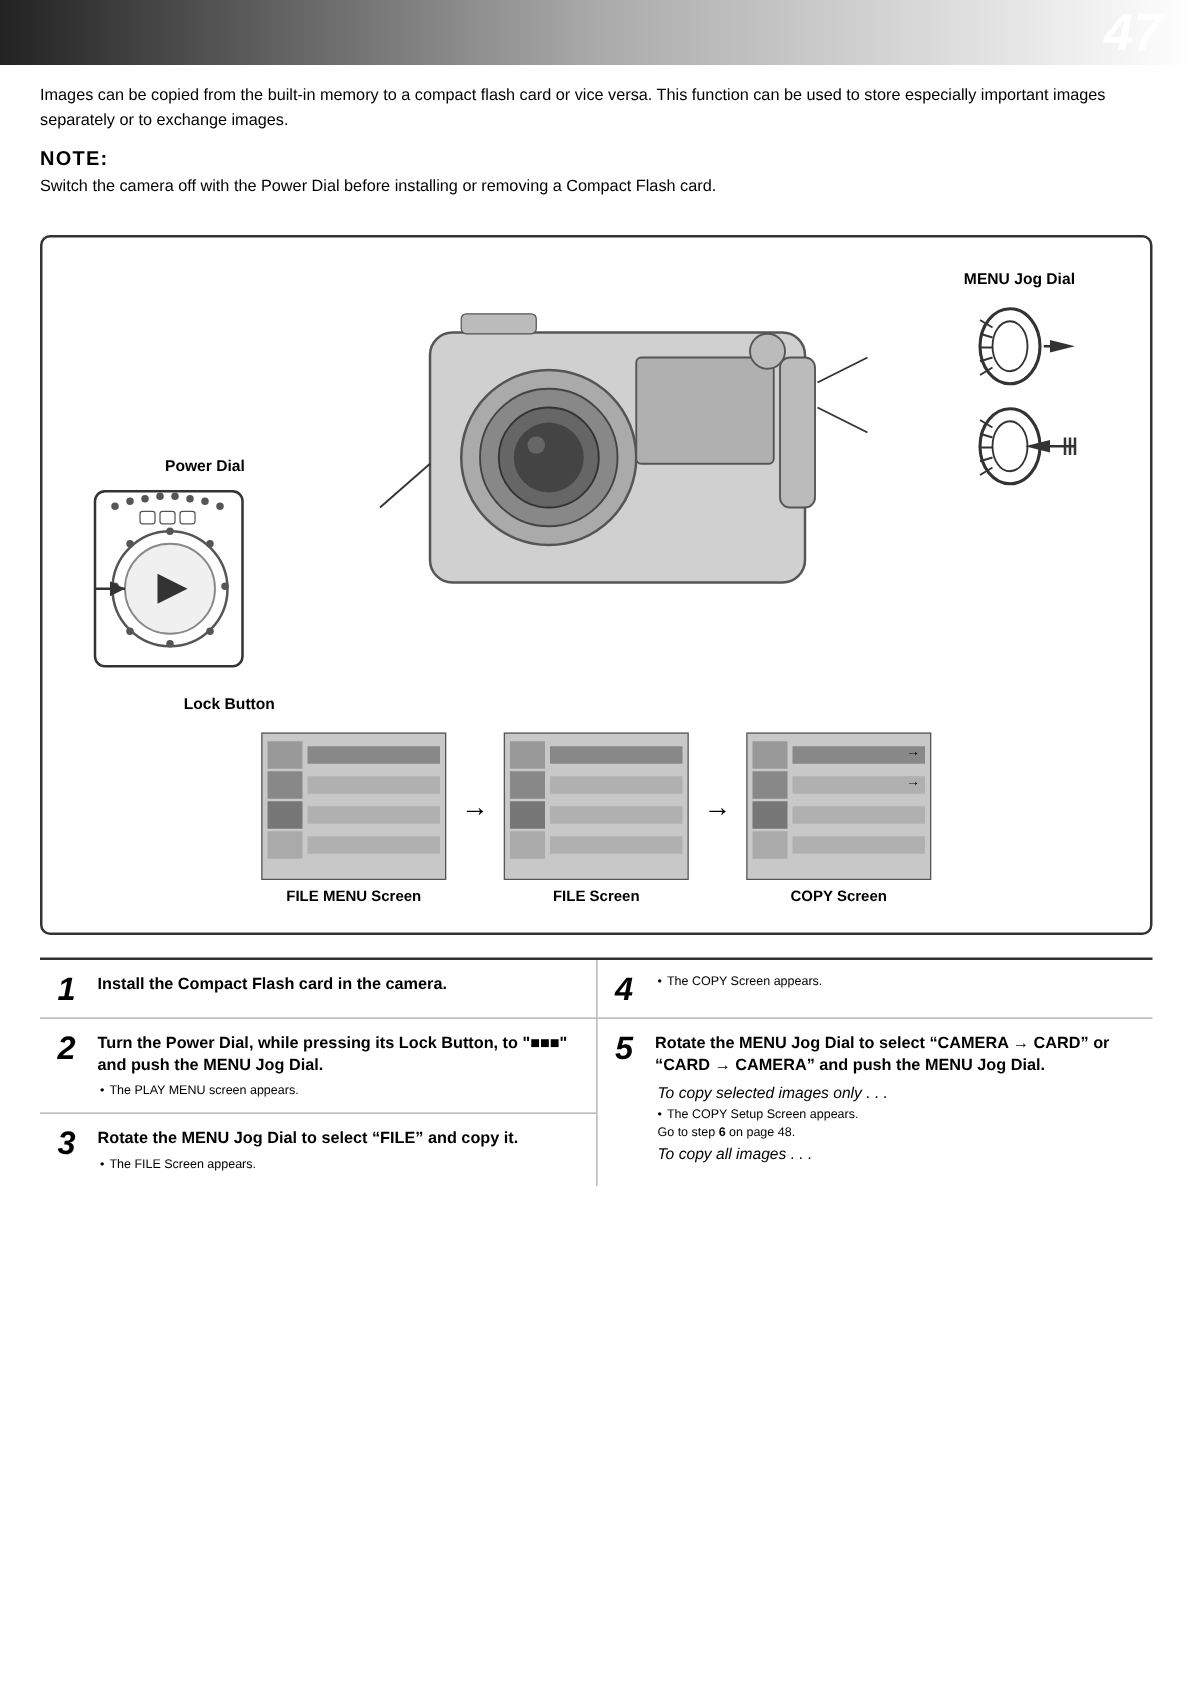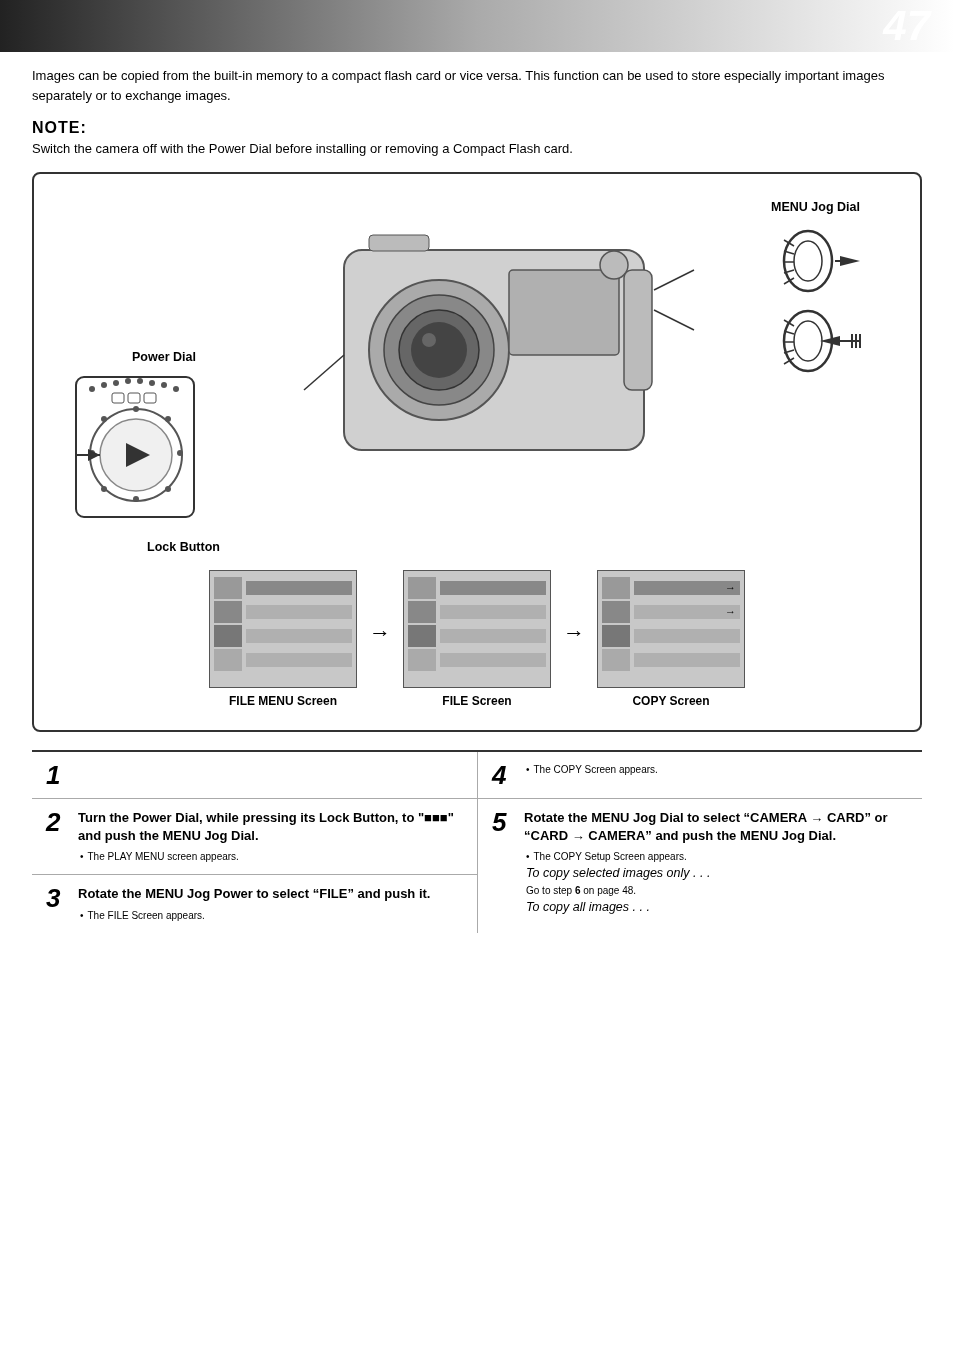--- a/index.html
+++ b/index.html
@@ -50,21 +50,21 @@
 
     
     .note-label {
       font-size: 16px;
       font-weight: 900;
       margin-bottom: 4px;
       letter-spacing: 1px;
     }
     .note-text {
       font-size: 13px;
-      margin-bottom: 16px;
+      margin-bottom: 32px;
     }
 
     
     .diagram-box {
       border: 2px solid #333;
       border-radius: 8px;
       padding: 16px 20px 20px 20px;
       margin-bottom: 18px;
       position: relative;
       min-height: 560px;
@@ -463,54 +463,57 @@
 
     </div>
   </div>
 
   <div class="steps-section">
 
     <div class="steps-col">
 
       <div class="step-item">
         <div class="step-number">1</div>
+        <div class="step-content">
+          <div class="step-main">Install the Compact Flash card in the camera.</div>
+        </div>
       </div>
 
       <div class="step-item">
         <div class="step-number">2</div>
         <div class="step-content">
           <div class="step-main">Turn the Power Dial, while pressing its Lock Button, to "■■■" and push the MENU Jog Dial.</div>
           <div class="step-bullet"><span class="bullet-dot">•</span><span>The PLAY MENU screen appears.</span></div>
         </div>
       </div>
 
       <div class="step-item">
         <div class="step-number">3</div>
         <div class="step-content">
-          <div class="step-main">Rotate the MENU Jog Power to select “FILE” and push it.</div>
+          <div class="step-main">Rotate the MENU Jog Dial to select “FILE” and copy it.</div>
           <div class="step-bullet"><span class="bullet-dot">•</span><span>The FILE Screen appears.</span></div>
         </div>
       </div>
     </div>
 
     <div class="steps-col col-divider">
 
       <div class="step-item">
         <div class="step-number">4</div>
         <div class="step-content">
           <div class="step-bullet"><span class="bullet-dot">•</span><span>The COPY Screen appears.</span></div>
         </div>
       </div>
 
       <div class="step-item">
         <div class="step-number">5</div>
         <div class="step-content">
           <div class="step-main">Rotate the MENU Jog Dial to select “CAMERA → CARD” or “CARD → CAMERA” and push the MENU Jog Dial.</div>
+          <div class="step-bullet step-bullet-italic">To copy selected images only . . .</div>
           <div class="step-bullet"><span class="bullet-dot">•</span><span>The COPY Setup Screen appears.</span></div>
-          <div class="step-bullet step-bullet-italic">To copy selected images only . . .</div>
           <div class="step-bullet">Go to step <strong>6</strong> on page 48.</div>
           <div class="step-bullet step-bullet-italic">To copy all images . . .</div>
         </div>
       </div>
     </div>
 
   </div>
 
 </div>
 

